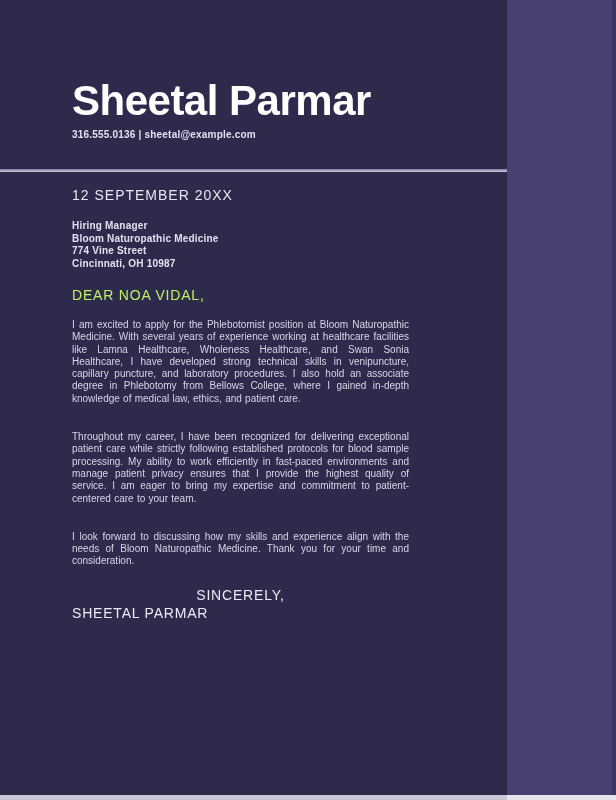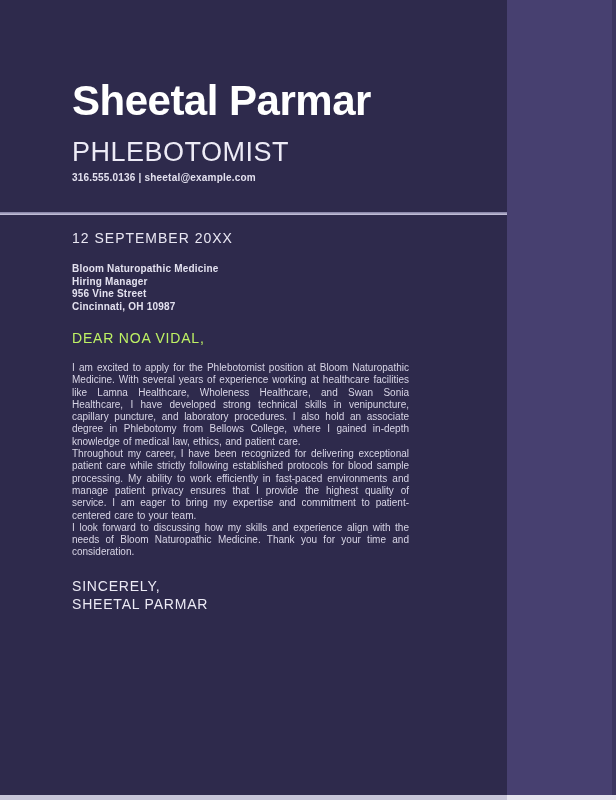--- a/index.html
+++ b/index.html
@@ -105,61 +105,61 @@
   }
   .para {
     margin-top: 15px;
     font-size: 10px;
     line-height: 12.3px;
     text-align: justify;
     color: #d8d5e6;
     word-spacing: 0.5px;
   }
   .para + .para {
-    margin-top: 0;
+    margin-top: 26px;
   }
   .closing {
     margin-top: 18px;
     font-size: 14px;
     line-height: 18px;
     letter-spacing: 0.8px;
     color: #eceaf5;
     white-space: nowrap;
+    text-align: center;
   }
   .signature {
     font-size: 14px;
     line-height: 18px;
     letter-spacing: 0.8px;
     color: #eceaf5;
     white-space: nowrap;
   }
 </style>
 </head>
 <body>
 
 <div class="right-edge-line"></div>
 <div class="bottom-strip"></div>
 
 <div class="panel">
 
   <div class="pad">
     <div class="name">Sheetal Parmar</div>
-    <div class="role">PHLEBOTOMIST</div>
     <div class="contact">316.555.0136 | sheetal@example.com</div>
   </div>
 
   <div class="rule"></div>
 
   <div class="pad">
     <div class="date">12 SEPTEMBER 20XX</div>
 
     <div class="recipient">
+      <div>Hiring Manager</div>
       <div>Bloom Naturopathic Medicine</div>
-      <div>Hiring Manager</div>
-      <div>956 Vine Street</div>
+      <div>774 Vine Street</div>
       <div>Cincinnati, OH 10987</div>
     </div>
 
     <div class="salutation">DEAR NOA VIDAL,</div>
 
     <div class="para">I am excited to apply for the Phlebotomist position at Bloom Naturopathic Medicine. With several years of experience working at healthcare facilities like Lamna Healthcare, Wholeness Healthcare, and Swan Sonia Healthcare, I have developed strong technical skills in venipuncture, capillary puncture, and laboratory procedures. I also hold an associate degree in Phlebotomy from Bellows College, where I gained in-depth knowledge of medical law, ethics, and patient care.</div>
     <div class="para">Throughout my career, I have been recognized for delivering exceptional patient care while strictly following established protocols for blood sample processing. My ability to work efficiently in fast-paced environments and manage patient privacy ensures that I provide the highest quality of service. I am eager to bring my expertise and commitment to patient-centered care to your team.</div>
     <div class="para">I look forward to discussing how my skills and experience align with the needs of Bloom Naturopathic Medicine. Thank you for your time and consideration.</div>
 
     <div class="closing">SINCERELY,</div>

